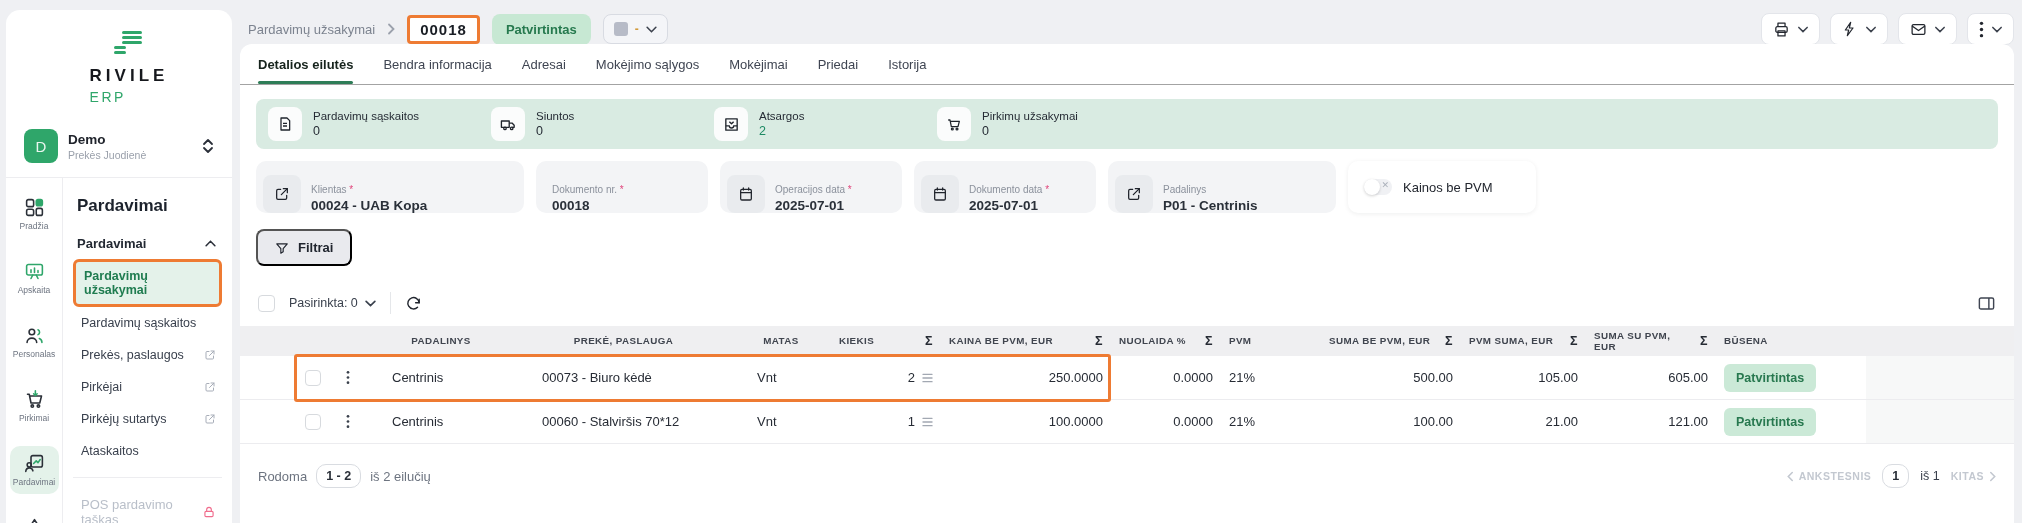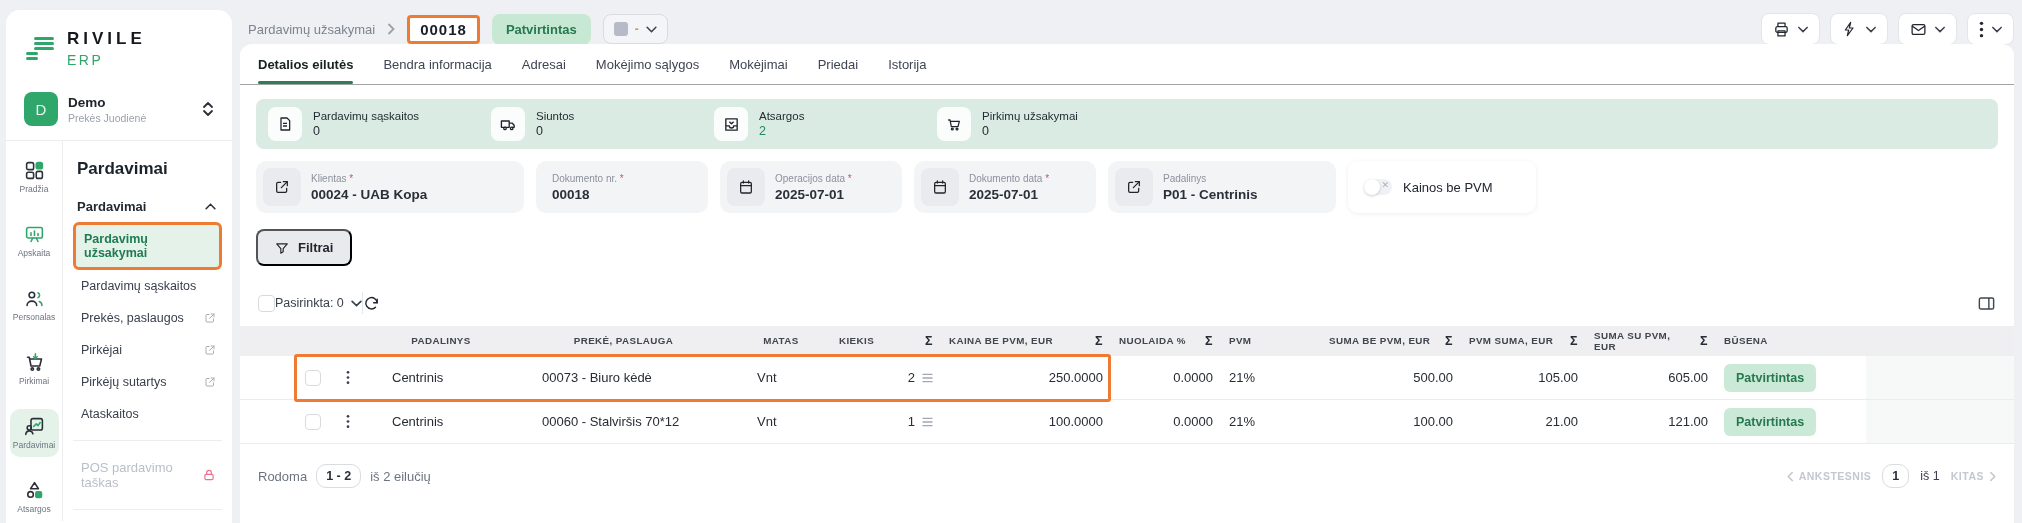--- a/index.html
+++ b/index.html
@@ -3,21 +3,21 @@
 <meta charset="utf-8">
 <style>
   * { margin:0; padding:0; box-sizing:border-box; }
   html,body { background:#eff0f3; }
   body { font-family:"Liberation Sans", sans-serif; }
   #app { position:relative; width:2022px; height:523px; background:#eff0f3; overflow:hidden; color:#272c35; }
   svg { display:block; }
 
   
   .sidebar { position:absolute; left:6px; top:10px; width:226px; height:513px; background:#fff; border-radius:14px 14px 0 0; }
-  .logo-row { display:flex; align-items:center; gap:11px; padding:20px 0 0 20px; }
+  .logo-row { display:flex; align-items:center; gap:11px; padding:20px 0 0 20px;flex-direction:column; }
   .brand-name { font-size:17px; font-weight:bold; letter-spacing:4px; color:#16181d; line-height:1; }
   .brand-sub { font-size:14px; color:#2fa66a; letter-spacing:2.5px; font-weight:normal; margin-top:5px; }
   .user-row { display:flex; align-items:center; gap:10px; margin:24px 18px 0 18px; }
   .avatar { width:34px; height:34px; background:#2fa66a; border-radius:8px; color:#eaf6ef; font-size:15px; display:flex; align-items:center; justify-content:center; }
   .user-name { font-size:13.5px; font-weight:bold; color:#20242c; }
   .user-sub { font-size:10.5px; color:#9aa0ab; margin-top:2px; }
   .user-caret { margin-left:auto; color:#2a2f39; }
   .sb-divider { height:1px; background:#ededf0; margin-top:14px; }
   .sb-body { display:flex; height:380px; }
   .rail { width:57px; border-right:1px solid #ededf0; display:flex; flex-direction:column; align-items:center; padding-top:12px; gap:16px; }
@@ -54,37 +54,37 @@
   .tab.active::after { content:""; position:absolute; left:0; right:0; bottom:0; height:3px; background:#2e7d57; border-radius:2px; }
 
   .summary { margin:14px 16px 0; background:#d9ebe2; border-radius:8px; display:flex; align-items:center; padding:8px 12px; height:50px; }
   .sum-card { display:flex; align-items:center; gap:11px; width:223px; }
   .sum-icon { width:34px; height:34px; background:#fbfcfc; border-radius:8px; display:flex; align-items:center; justify-content:center; color:#1f242c; }
   .sum-label { font-size:11.5px; color:#262c35; }
   .sum-value { font-size:12.5px; color:#262c35; margin-top:2px; }
   .sum-value.green { color:#1d8a63; }
 
   .fields { margin:12px 16px 0; display:flex; gap:12px; }
-  .field { background:#f3f4f6; border-radius:10px; display:flex; align-items:center; gap:10px; padding:0 14px 0 7px; height:52px; }
+  .field { background:#f3f4f6; border-radius:10px; display:flex; align-items:flex-end; gap:10px; padding:0 14px 0 7px; height:52px; }
   .field.noicon { padding-left:16px; }
   .f-icon { width:38px; height:38px; background:#e9ebee; border-radius:8px; display:flex; align-items:center; justify-content:center; color:#20242c; }
   .f-label { font-size:10px; color:#8b919c; }
   .req { color:#e0457b; }
   .f-value { font-size:13.5px; color:#2a3039; font-weight:600; margin-top:3px; }
   .w-klientas{width:268px} .w-doknr{width:172px} .w-date{width:182px} .w-padalinys{width:228px}
   .toggle-card { background:#fff; border-radius:10px; box-shadow:0 1px 5px rgba(20,24,31,.07); display:flex; align-items:center; gap:11px; padding:0 16px; height:52px; width:188px; }
   .tgl { position:relative; width:28px; height:16px; background:#f0f1f4; border-radius:9px; }
   .tgl-knob { position:absolute; left:0px; top:0px; width:16px; height:16px; border-radius:50%; background:#fff; box-shadow:0 1px 3px rgba(0,0,0,.18); }
   .tgl-x { position:absolute; right:3px; top:1px; font-size:9px; color:#aab0ba; }
   .toggle-label { font-size:13px; color:#23272f; }
 
   .filter-row { margin:16px 16px 0; }
   .filtrai-btn { display:inline-flex; align-items:center; gap:9px; background:#e9eaee; border-radius:8px; padding:9px 17px; font-size:13px; color:#20252e; font-weight:600; }
 
-  .table-toolbar { margin:26px 18px 0; display:flex; align-items:center; }
+  .table-toolbar { margin:26px 18px 0; display:flex; align-items:center; gap:14px; }
   .cb { width:17px; height:17px; border:1.5px solid #d7dade; border-radius:4px; background:#fff; }
   .sel-label { font-size:12.5px; color:#3a414d; display:flex; align-items:center; gap:7px; }
   .vdiv { width:1px; height:22px; background:#e5e7ea; }
   .tool-icon { color:#20252e; }
   .cols-btn { margin-left:auto; color:#3f4552; }
 
   
   .table { margin-top:12px; }
   .thead { display:flex; background:#efeff1; height:30px; align-items:center; font-size:9.8px; font-weight:bold; color:#40454f; letter-spacing:.4px; line-height:1.15; }
   .th { padding:0 8px; display:flex; align-items:center; }

